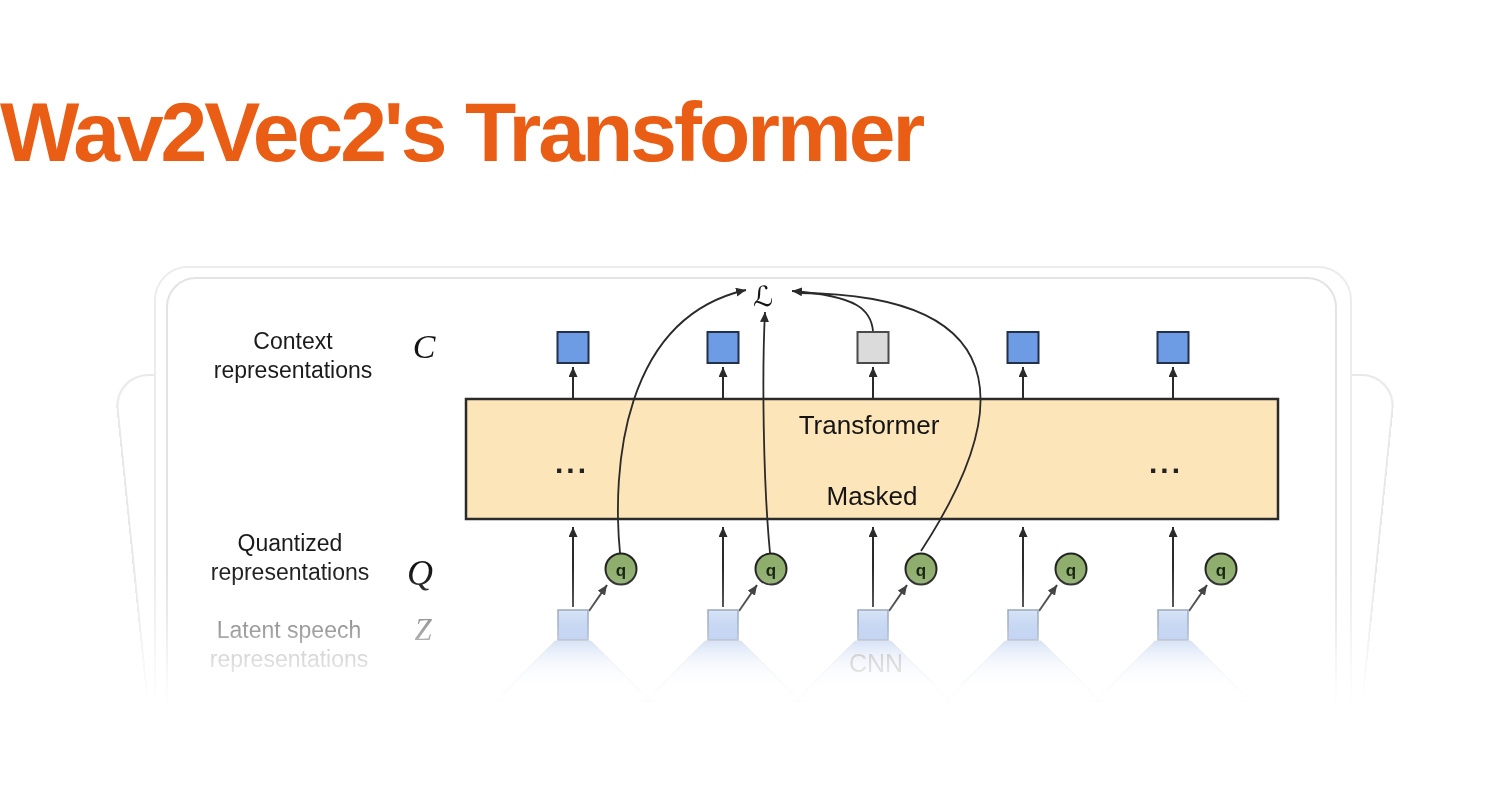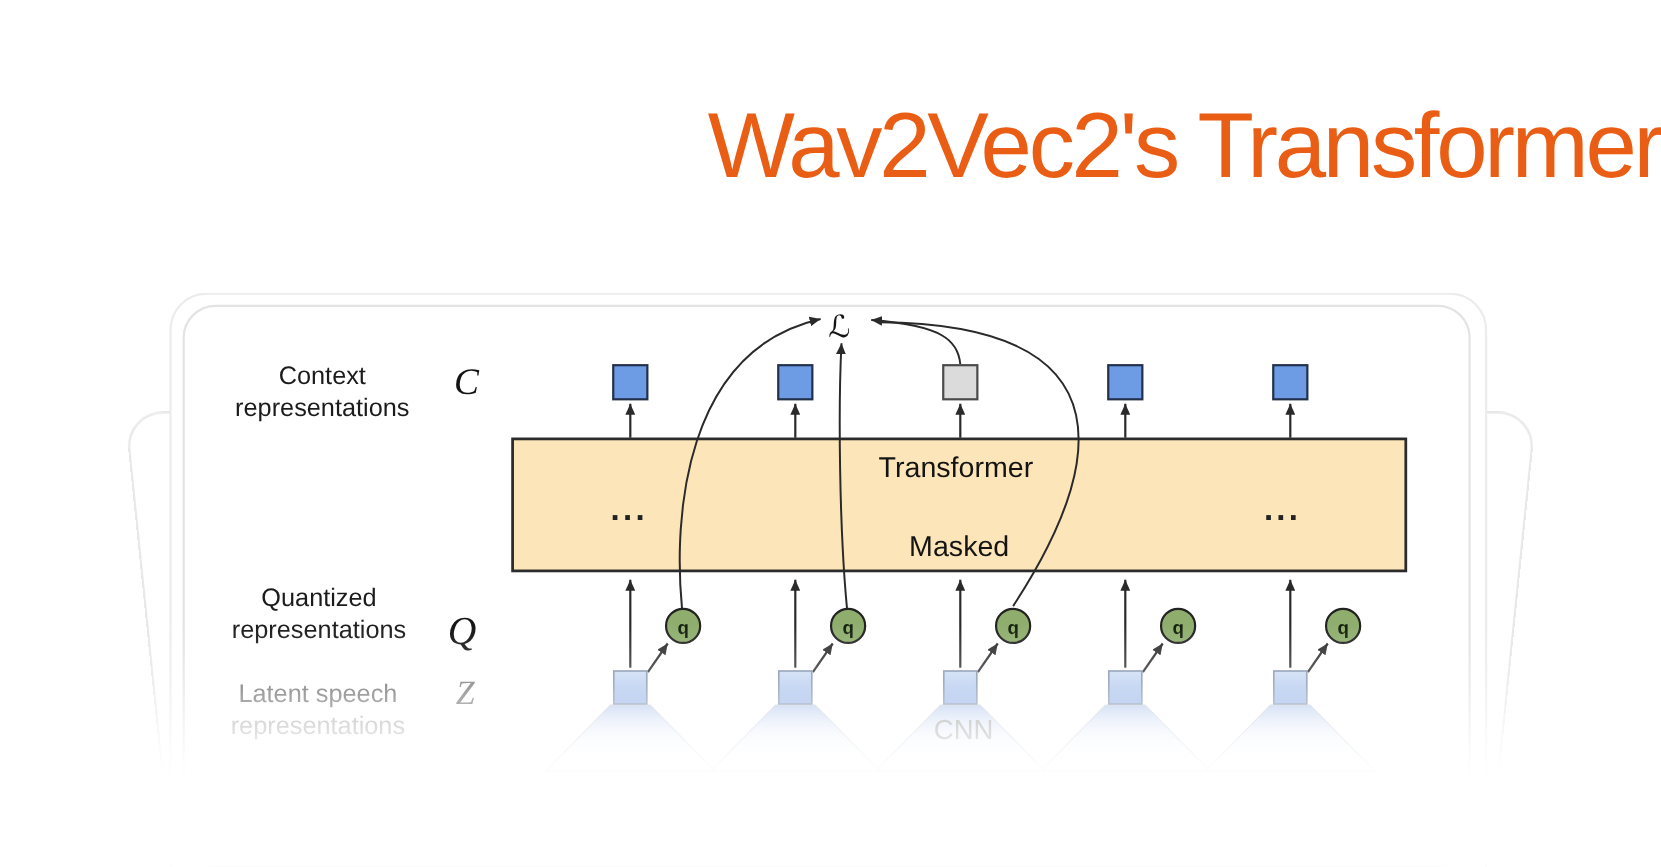--- a/index.html
+++ b/index.html
@@ -1,22 +1,22 @@
 <!DOCTYPE html>
 <html><head>
 <meta charset="utf-8">
 <style>
   html,body{margin:0;padding:0;}
   body{
     width:1510px;height:788px;position:relative;overflow:hidden;
     background:#ffffff;font-family:"Liberation Sans",sans-serif;
   }
   .page-title{
-    position:absolute;left:0;right:0;top:90px;text-align:right;
-    font-size:84px;font-weight:400;letter-spacing:-3px;color:#EA5D14;
+    position:absolute;left:0;right:0;top:90px;text-align:left;
+    font-size:84px;font-weight:700;letter-spacing:-3px;color:#EA5D14;
     line-height:84px;white-space:nowrap;
   }
   .card{position:absolute;background:#fff;box-sizing:border-box;}
   .card-back-tilted{
     left:113px;top:374px;width:1284px;height:430px;
     border:2px solid #e8e8e8;border-radius:36px;
     transform-origin:50% 0;
     transform:perspective(1100px) rotateX(-10deg);
     z-index:1;
   }

